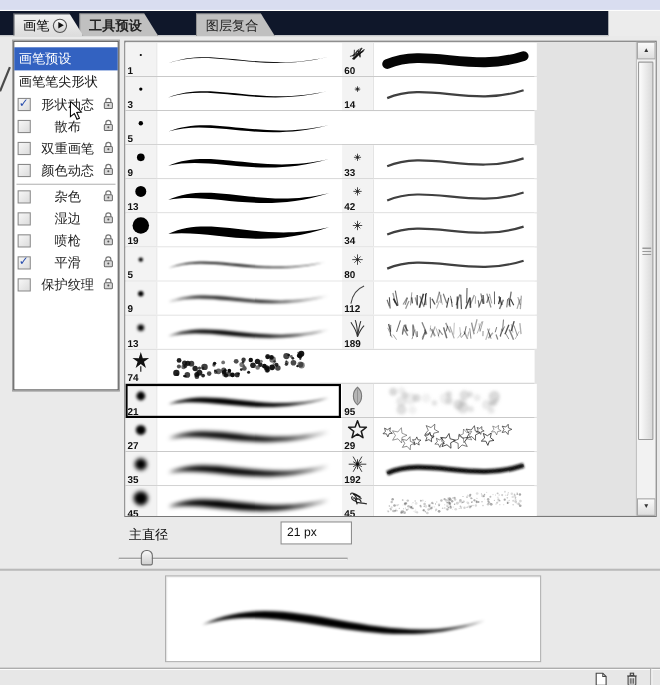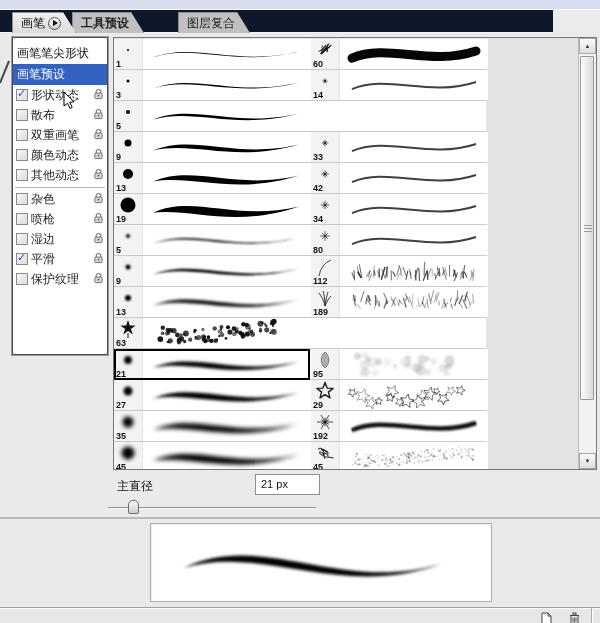--- a/index.html
+++ b/index.html
@@ -18,21 +18,21 @@
   .left-artifact{position:absolute;left:0;top:24px;}
   
   #sidebar{position:absolute;left:12px;top:4px;width:96px;height:318px;background:#fff;border:1px solid #4a4a4a;
        outline:1px solid #9c9c9c;box-sizing:border-box;padding-top:5px;}
   .nav-row{height:21px;line-height:21px;font-size:12px;padding-left:4px;color:#111;cursor:default;}
   .nav-row.selected{background:#3362c1;color:#fff;}
   .opt-row{height:20px;display:flex;align-items:center;padding:0 3px 0 3px;font-size:12px;color:#222;}
   .opt-row .cb{width:12px;height:12px;box-sizing:border-box;border:1px solid #8a8a8a;background:linear-gradient(135deg,#f7f7f7,#dcdcdc);
        margin-right:3px;position:relative;flex:none;}
   .opt-row .cb .ck{position:absolute;left:0px;top:-3px;font-size:11px;font-weight:bold;color:#2a4fae;}
-  .opt-row .lbl{flex:1;white-space:nowrap;overflow:hidden;}
+  .opt-row .lbl{flex:1;white-space:nowrap;overflow:hidden;text-align:center;}
   .opt-row .lock{flex:none;margin-left:1px;}
   .grp-sep{border-top:1px solid #b5b5b5;margin:2px 2px 1px 2px;}
   
   #listvp{position:absolute;left:113px;top:4px;width:484px;height:433px;background:#e3e3e3;border:1px solid #787878;box-sizing:border-box;overflow:hidden;}
   #rows{position:absolute;left:0;top:1px;width:372px;}
   .brow{display:flex;height:31px;box-sizing:border-box;border-bottom:1px solid #c9c9c9;background:#fff;}
   .bitem{display:flex;flex:none;}
   .icell{width:28px;height:30px;background:#f3f3f3;position:relative;flex:none;}
   .icell .num{position:absolute;left:2px;bottom:0px;font-size:9px;font-weight:bold;color:#111;}
   .icell .ic{position:absolute;left:50%;top:1px;transform:translateX(-50%);}
@@ -85,22 +85,22 @@
         <span>图层复合</span>
       </div>
     </div>
 
   <div class="panel-body">
     <svg class="left-artifact" width="10" height="30">
       <path d="M0 26 L9 4" stroke="#4a4a4a" stroke-width="2" fill="none"></path>
     </svg>
 
     <div id="sidebar">
+        <div class="nav-row selected">画笔预设</div>
         <div class="nav-row">画笔笔尖形状</div>
-        <div class="nav-row selected">画笔预设</div>
         <div class="opt-row">
           <span class="cb">
             <span class="ck">✓</span>
           </span>
           <span class="lbl">形状动态</span>
           <span class="lock"><svg width="11" height="12" viewBox="0 0 12 12">
               <path d="M3.5 5 V3.6 a2.5 2.5 0 0 1 5 0 V5" fill="none" stroke="#777" stroke-width="1.2"></path>
               <rect x="2" y="5" width="8" height="6" rx="1" fill="#d8d8d8" stroke="#666"></rect>
               <circle cx="6" cy="7.8" r="1" fill="#555"></circle>
             </svg></span>
@@ -125,51 +125,42 @@
         </div>
         <div class="opt-row">
           <span class="cb"></span>
           <span class="lbl">颜色动态</span>
           <span class="lock"><svg width="11" height="12" viewBox="0 0 12 12">
               <path d="M3.5 5 V3.6 a2.5 2.5 0 0 1 5 0 V5" fill="none" stroke="#777" stroke-width="1.2"></path>
               <rect x="2" y="5" width="8" height="6" rx="1" fill="#d8d8d8" stroke="#666"></rect>
               <circle cx="6" cy="7.8" r="1" fill="#555"></circle>
             </svg></span>
         </div>
-        <div class="opt-row">
-          <span class="cb"></span>
-          <span class="lbl">其他动态</span>
-          <span class="lock"><svg width="11" height="12" viewBox="0 0 12 12">
-              <path d="M3.5 5 V3.6 a2.5 2.5 0 0 1 5 0 V5" fill="none" stroke="#777" stroke-width="1.2"></path>
-              <rect x="2" y="5" width="8" height="6" rx="1" fill="#d8d8d8" stroke="#666"></rect>
-              <circle cx="6" cy="7.8" r="1" fill="#555"></circle>
-            </svg></span>
-        </div>
         <div class="grp-sep"></div>
         <div class="opt-row">
           <span class="cb"></span>
           <span class="lbl">杂色</span>
           <span class="lock"><svg width="11" height="12" viewBox="0 0 12 12">
               <path d="M3.5 5 V3.6 a2.5 2.5 0 0 1 5 0 V5" fill="none" stroke="#777" stroke-width="1.2"></path>
               <rect x="2" y="5" width="8" height="6" rx="1" fill="#d8d8d8" stroke="#666"></rect>
               <circle cx="6" cy="7.8" r="1" fill="#555"></circle>
             </svg></span>
         </div>
         <div class="opt-row">
           <span class="cb"></span>
-          <span class="lbl">喷枪</span>
+          <span class="lbl">湿边</span>
           <span class="lock"><svg width="11" height="12" viewBox="0 0 12 12">
               <path d="M3.5 5 V3.6 a2.5 2.5 0 0 1 5 0 V5" fill="none" stroke="#777" stroke-width="1.2"></path>
               <rect x="2" y="5" width="8" height="6" rx="1" fill="#d8d8d8" stroke="#666"></rect>
               <circle cx="6" cy="7.8" r="1" fill="#555"></circle>
             </svg></span>
         </div>
         <div class="opt-row">
           <span class="cb"></span>
-          <span class="lbl">湿边</span>
+          <span class="lbl">喷枪</span>
           <span class="lock"><svg width="11" height="12" viewBox="0 0 12 12">
               <path d="M3.5 5 V3.6 a2.5 2.5 0 0 1 5 0 V5" fill="none" stroke="#777" stroke-width="1.2"></path>
               <rect x="2" y="5" width="8" height="6" rx="1" fill="#d8d8d8" stroke="#666"></rect>
               <circle cx="6" cy="7.8" r="1" fill="#555"></circle>
             </svg></span>
         </div>
         <div class="opt-row">
           <span class="cb">
             <span class="ck">✓</span>
           </span>
@@ -606,21 +597,21 @@
                 </svg></div>
             </div>
           </div>
           <div class="brow">
             <div class="bitem">
               <div class="icell">
                 <span class="ic"><svg width="26" height="20" viewBox="0 0 26 20">
                     <polygon points="13.0,1.0 14.8,6.6 20.6,6.5 15.9,9.9 17.7,15.5 13.0,12.0 8.3,15.5 10.1,9.9 5.4,6.5 11.2,6.6" fill="#111"></polygon>
                     <line x1="13" y1="14" x2="13" y2="19" stroke="#111" stroke-width="1"></line>
                   </svg></span>
-                <span class="num">63</span>
+                <span class="num">74</span>
               </div>
               <div class="tcell" style="width: 148px;"><svg width="148" height="30" viewBox="0 0 148 30">
                   <circle cx="62.45951646090535" cy="23.306405479707955" r="1.9537174211248287" fill="#0a0a0a" opacity="0.9069637345679012"></circle>
                   <circle cx="78.98396776406035" cy="14.253256083582972" r="0.8449279835390947" fill="#0a0a0a" opacity="0.5772912379972566"></circle>
                   <circle cx="129.9857853223594" cy="8.111334524842547" r="1.0579492455418382" fill="#0a0a0a" opacity="0.8751907578875171"></circle>
                   <circle cx="74.15632716049383" cy="21.57913039835547" r="1.0174725651577505" fill="#0a0a0a" opacity="0.8130079732510288"></circle>
                   <circle cx="106.70546982167353" cy="10.712961526803406" r="1.2667078189300411" fill="#0a0a0a" opacity="0.6623478223593964"></circle>
                   <circle cx="38.25049725651577" cy="20.8706072145481" r="2.756272290809328" fill="#0a0a0a" opacity="0.8985189471879287"></circle>
                   <circle cx="68.37165637860082" cy="22.839564977473028" r="2.1997462277091913" fill="#0a0a0a" opacity="0.9783114711934157"></circle>
                   <circle cx="103.8343792866941" cy="6.886634757329657" r="2.0958950617283953" fill="#0a0a0a" opacity="0.9511081104252401"></circle>

